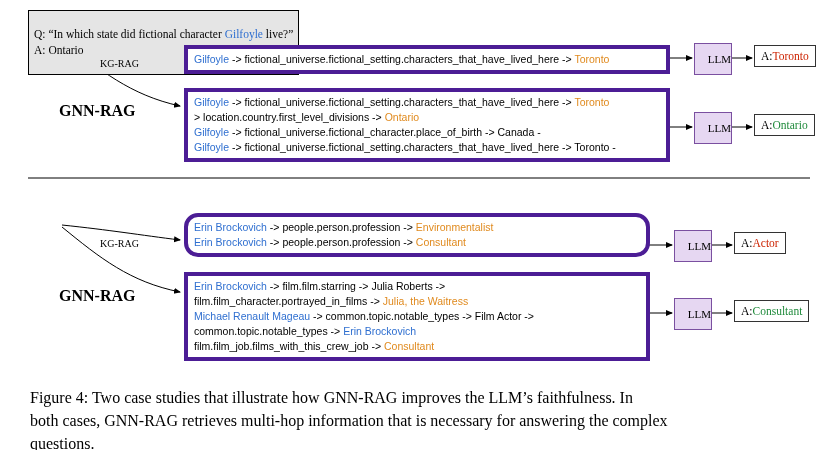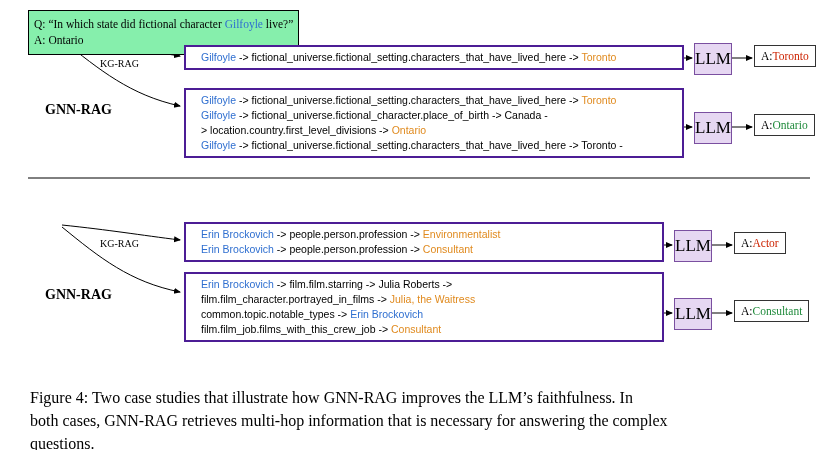--- a/index.html
+++ b/index.html
@@ -18,49 +18,49 @@
   .page {
     position: relative;
     width: 838px;
     height: 450px;
   }
   .abs { position: absolute; }
 
   
   .qbox {
     border: 1px solid #000;
-    background: #86efac;
+    background: #e5e5e5;
     font-size: 11.5px;
     line-height: 1.35;
-    padding: 6px 5px;
+    padding: 16px 5px;
     white-space: nowrap;
     font-family: "Liberation Serif", serif;
   }
   .qbox .line { display: block; }
 
   
   .factbox {
-    border: 2px solid #4c1d95;
+    border: 4px solid #4c1d95;
     background: #fff;
     font-size: 10.5px;
     line-height: 1.42;
-    padding: 3px 15px;
+    padding: 3px 6px;
     font-family: "Liberation Sans", sans-serif;
   }
   .factbox .row { display: block; white-space: nowrap; }
 
   
   .llm {
     border: 1px solid #7a4fa0;
     background: #e6d7f2;
-    font-size: 17px;
+    font-size: 11px;
     font-family: "Liberation Serif", serif;
     display: flex;
     align-items: center;
-    justify-content: flex-start;
+    justify-content: flex-end;
     width: 36px;
     height: 30px;
   }
   
   .ansbox {
     border: 1px solid #333;
     background: #fff;
     font-size: 11.5px;
     font-family: "Liberation Serif", serif;
     display: flex;
@@ -77,22 +77,23 @@
   .c-red    { color: #cc2200; }
   .c-black  { color: #000000; }
 
   
   .label {
     font-family: "Liberation Serif", serif;
     font-size: 10px;
   }
   .label-bold {
     font-family: "Liberation Serif", serif;
-    font-size: 14px;
+    font-size: 16px;
     font-weight: bold;
+    margin-left: 14px;
   }
 
   
   .caption {
     font-family: "Liberation Serif", serif;
     font-size: 16px;
     line-height: 1.45;
     text-align: justify;
   }
 
@@ -154,51 +155,52 @@
   <div class="abs llm" style="left:694px; top:43px;">
       <span>LLM</span>
     </div>
   <div class="abs ansbox" style="left:754px; top:45px;">
     <span>A: </span>
       <span class="c-red">Toronto</span>
   </div>
 
   <div class="abs factbox" style="left:184px; top:88px; width:466px;">
     <span class="row"><span class="c-blue">Gilfoyle</span><span class="c-black"> -&gt; fictional_universe.fictional_setting.characters_that_have_lived_here -&gt; </span><span class="c-orange">Toronto</span></span>
+    <span class="row"><span class="c-black">&gt; location.country.first_level_divisions -&gt; </span><span class="c-orange">Ontario</span></span>
     <span class="row"><span class="c-blue">Gilfoyle</span><span class="c-black"> -&gt; fictional_universe.fictional_character.place_of_birth -&gt; Canada -</span></span>
-    <span class="row"><span class="c-black">&gt; location.country.first_level_divisions -&gt; </span><span class="c-orange">Ontario</span></span>
     <span class="row"><span class="c-blue">Gilfoyle</span><span class="c-black"> -&gt; fictional_universe.fictional_setting.characters_that_have_lived_here -&gt; Toronto -</span></span>
   </div>
   <div class="abs llm" style="left:694px; top:112px;">
       <span>LLM</span>
     </div>
   <div class="abs ansbox" style="left:754px; top:114px;">
     <span>A: </span>
       <span class="c-green">Ontario</span>
   </div>
 
 
   <div class="abs label" style="left:100px; top:238px;">KG-RAG</div>
   <div class="abs label-bold" style="left:45px; top:287px;">GNN-RAG</div>
 
-  <div class="abs factbox" style="left:184px; top:222px; width:446px;">
+  <div class="abs factbox" style="left:184px; top:213px; width:446px;border-radius:14px;">
     <span class="row"><span class="c-blue">Erin Brockovich</span><span class="c-black"> -&gt; people.person.profession -&gt; </span><span class="c-orange">Environmentalist</span></span>
     <span class="row"><span class="c-blue">Erin Brockovich</span><span class="c-black"> -&gt; people.person.profession -&gt; </span><span class="c-orange">Consultant</span></span>
   </div>
   <div class="abs llm" style="left:674px; top:230px;">
       <span>LLM</span>
     </div>
   <div class="abs ansbox" style="left:734px; top:232px;">
     <span>A: </span>
       <span class="c-red">Actor</span>
   </div>
 
   <div class="abs factbox" style="left:184px; top:272px; width:446px;">
     <span class="row"><span class="c-blue">Erin Brockovich</span><span class="c-black"> -&gt; film.film.starring -&gt; Julia Roberts -&gt;</span></span>
     <span class="row"><span class="c-black">film.film_character.portrayed_in_films -&gt; </span><span class="c-orange">Julia, the Waitress</span></span>
+    <span class="row"><span class="c-blue">Michael Renault Mageau</span><span class="c-black"> -&gt; common.topic.notable_types -&gt; Film Actor -&gt;</span></span>
     <span class="row"><span class="c-black">common.topic.notable_types -&gt; </span><span class="c-blue">Erin Brockovich</span></span>
     <span class="row"><span class="c-black">film.film_job.films_with_this_crew_job -&gt; </span><span class="c-orange">Consultant</span></span>
   </div>
   <div class="abs llm" style="left:674px; top:298px;">
       <span>LLM</span>
     </div>
   <div class="abs ansbox" style="left:734px; top:300px;">
     <span>A: </span>
       <span class="c-green">Consultant</span>
   </div>

